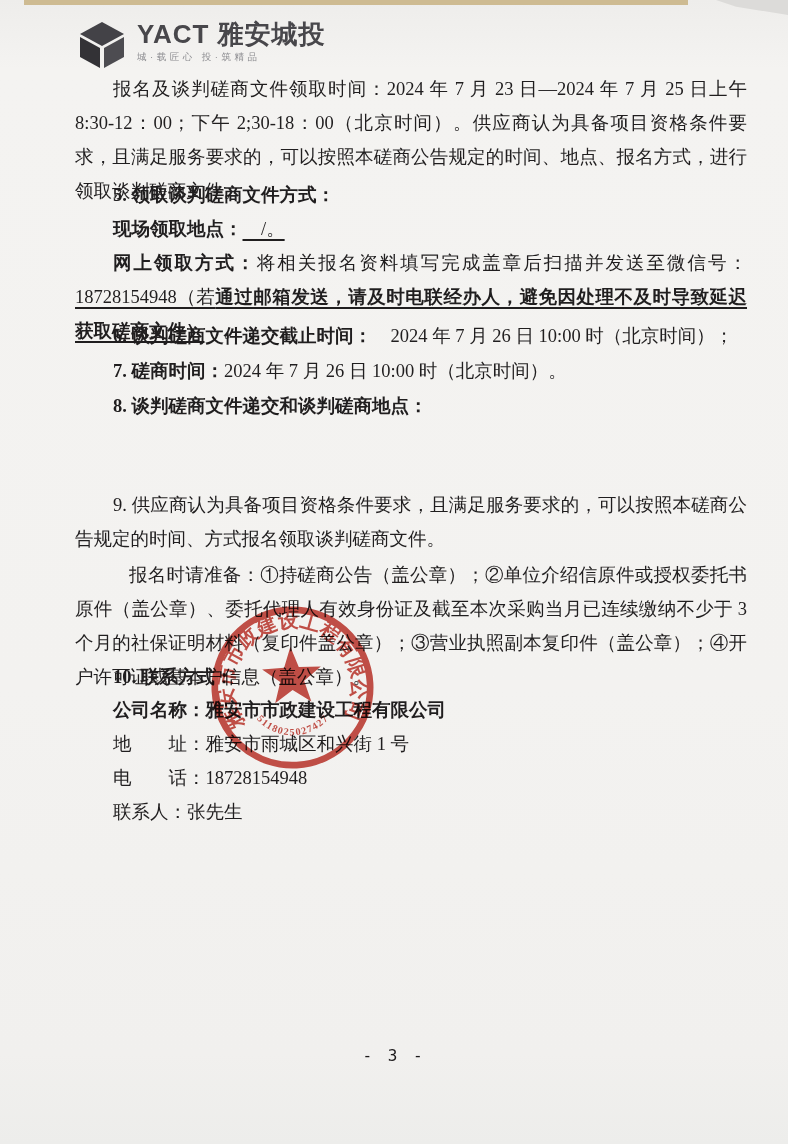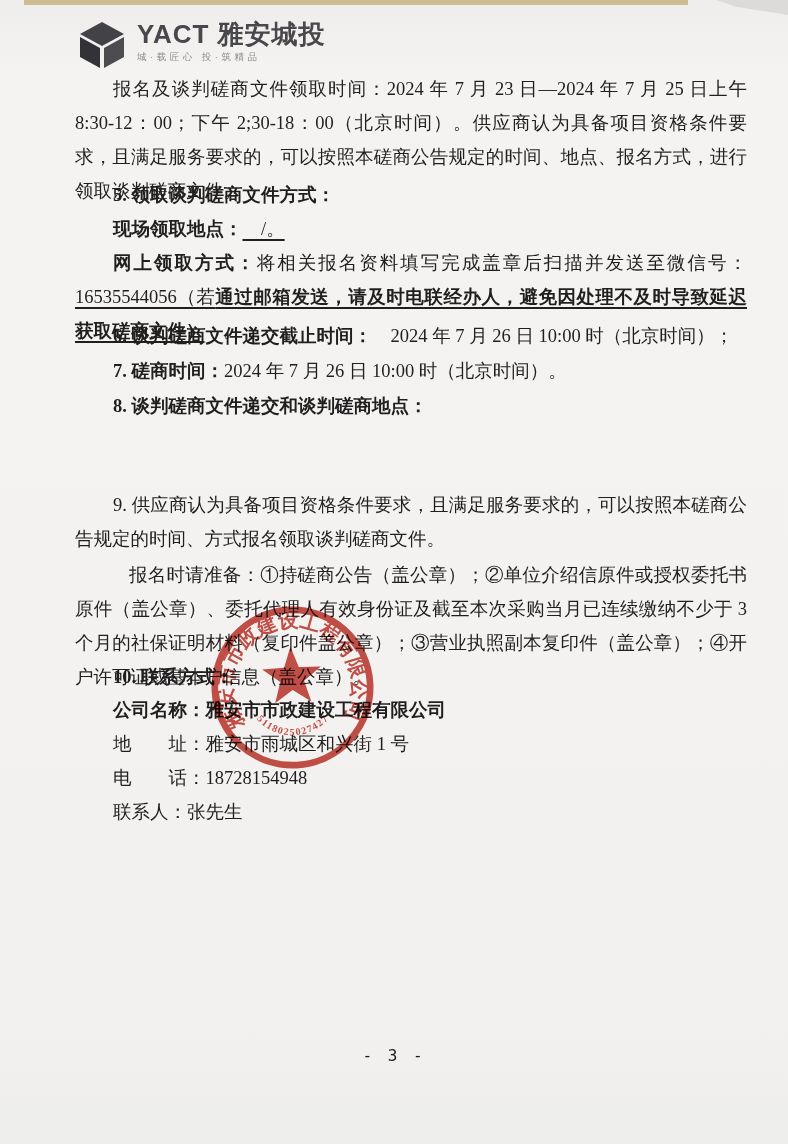--- a/index.html
+++ b/index.html
@@ -55,21 +55,21 @@
       <div class="tagline">城·载匠心 投·筑精品</div>
     </div>
   </div>
 
   <div class="line ind" style="top:72px">报名及谈判磋商文件领取时间：2024 年 7 月 23 日—2024 年 7 月 25 日上午 8:30-12：00；下午 2;30-18：00（北京时间）。供应商认为具备项目资格条件要求，且满足服务要求的，可以按照本磋商公告规定的时间、地点、报名方式，进行领取谈判磋商文件。</div>
 
   <div class="line b ind" style="top:178px">5. 领取谈判磋商文件方式：</div>
 
   <div class="line" style="top:212px"><span class="b ind" style="display:inline-block">现场领取地点：</span><span class="u">　/。</span></div>
 
-  <div class="line ind" style="top:246px"><span class="b">网上领取方式：</span><span>将相关报名资料填写完成盖章后扫描并发送至微信号：</span><span class="u"> 16535544056（若</span><span class="u b">通过邮箱发送，请及时电联经办人，避免因处理不及时导致延迟获取磋商文件）</span><span>　。</span></div>
+  <div class="line ind" style="top:246px"><span class="b">网上领取方式：</span><span>将相关报名资料填写完成盖章后扫描并发送至微信号：</span><span class="u"> 18728154948（若</span><span class="u b">通过邮箱发送，请及时电联经办人，避免因处理不及时导致延迟获取磋商文件）</span><span>　。</span></div>
 
   <div class="line ind" style="top:319px"><span class="b">6. 谈判磋商文件递交截止时间：</span><span>　2024 年 7 月 26 日 10:00 时（北京时间）；</span></div>
 
   <div class="line ind" style="top:354px"><span class="b">7. 磋商时间：</span><span>2024 年 7 月 26 日 10:00 时（北京时间）。</span></div>
 
   <div class="line b ind" style="top:389px">8. 谈判磋商文件递交和谈判磋商地点：</div>
 
 
 
   <div class="line ind" style="top:488px">9. 供应商认为具备项目资格条件要求，且满足服务要求的，可以按照本磋商公告规定的时间、方式报名领取谈判磋商文件。</div>

